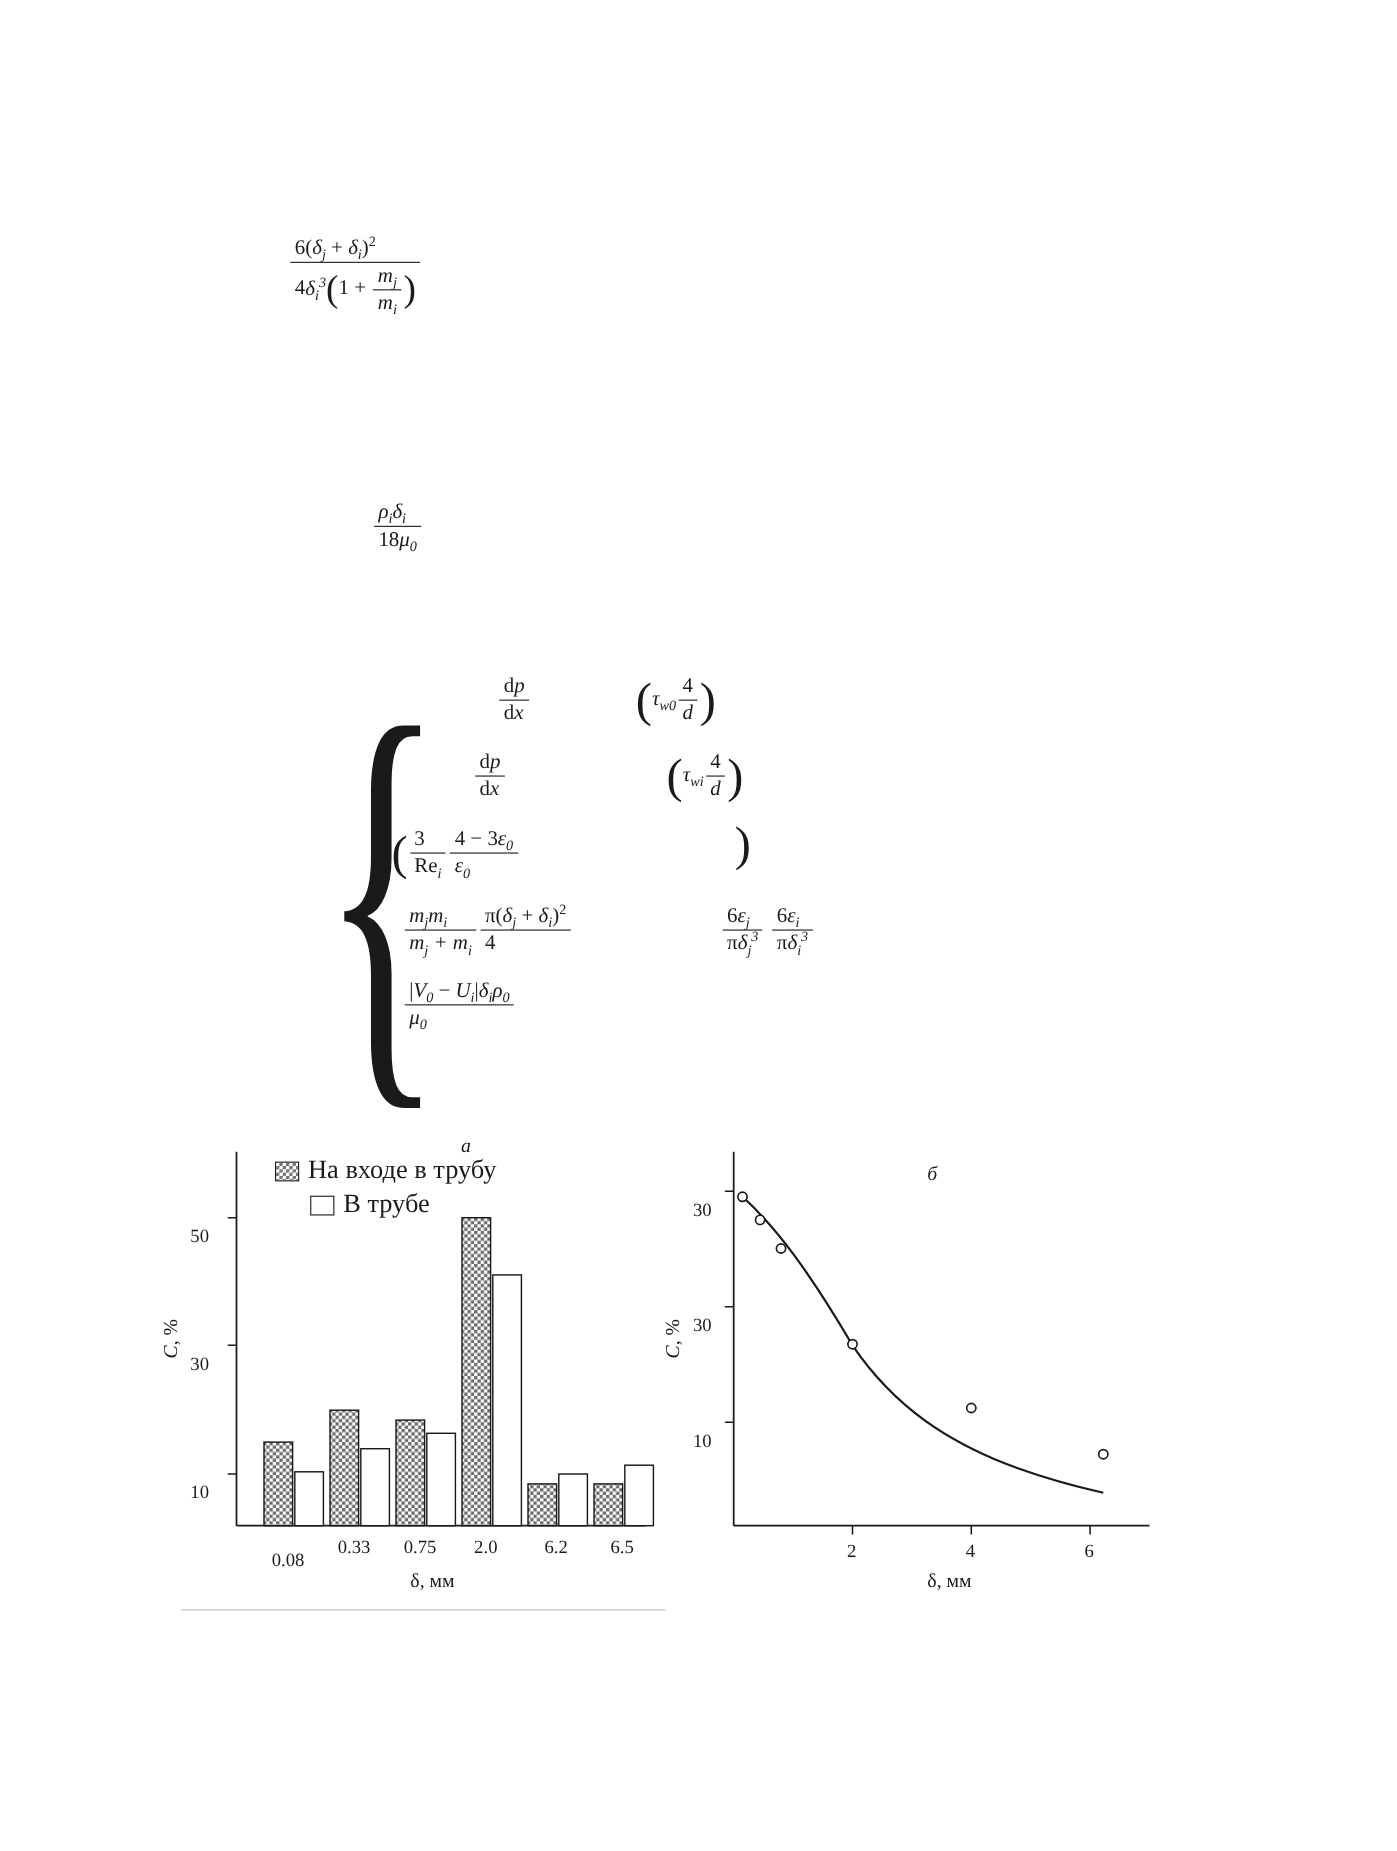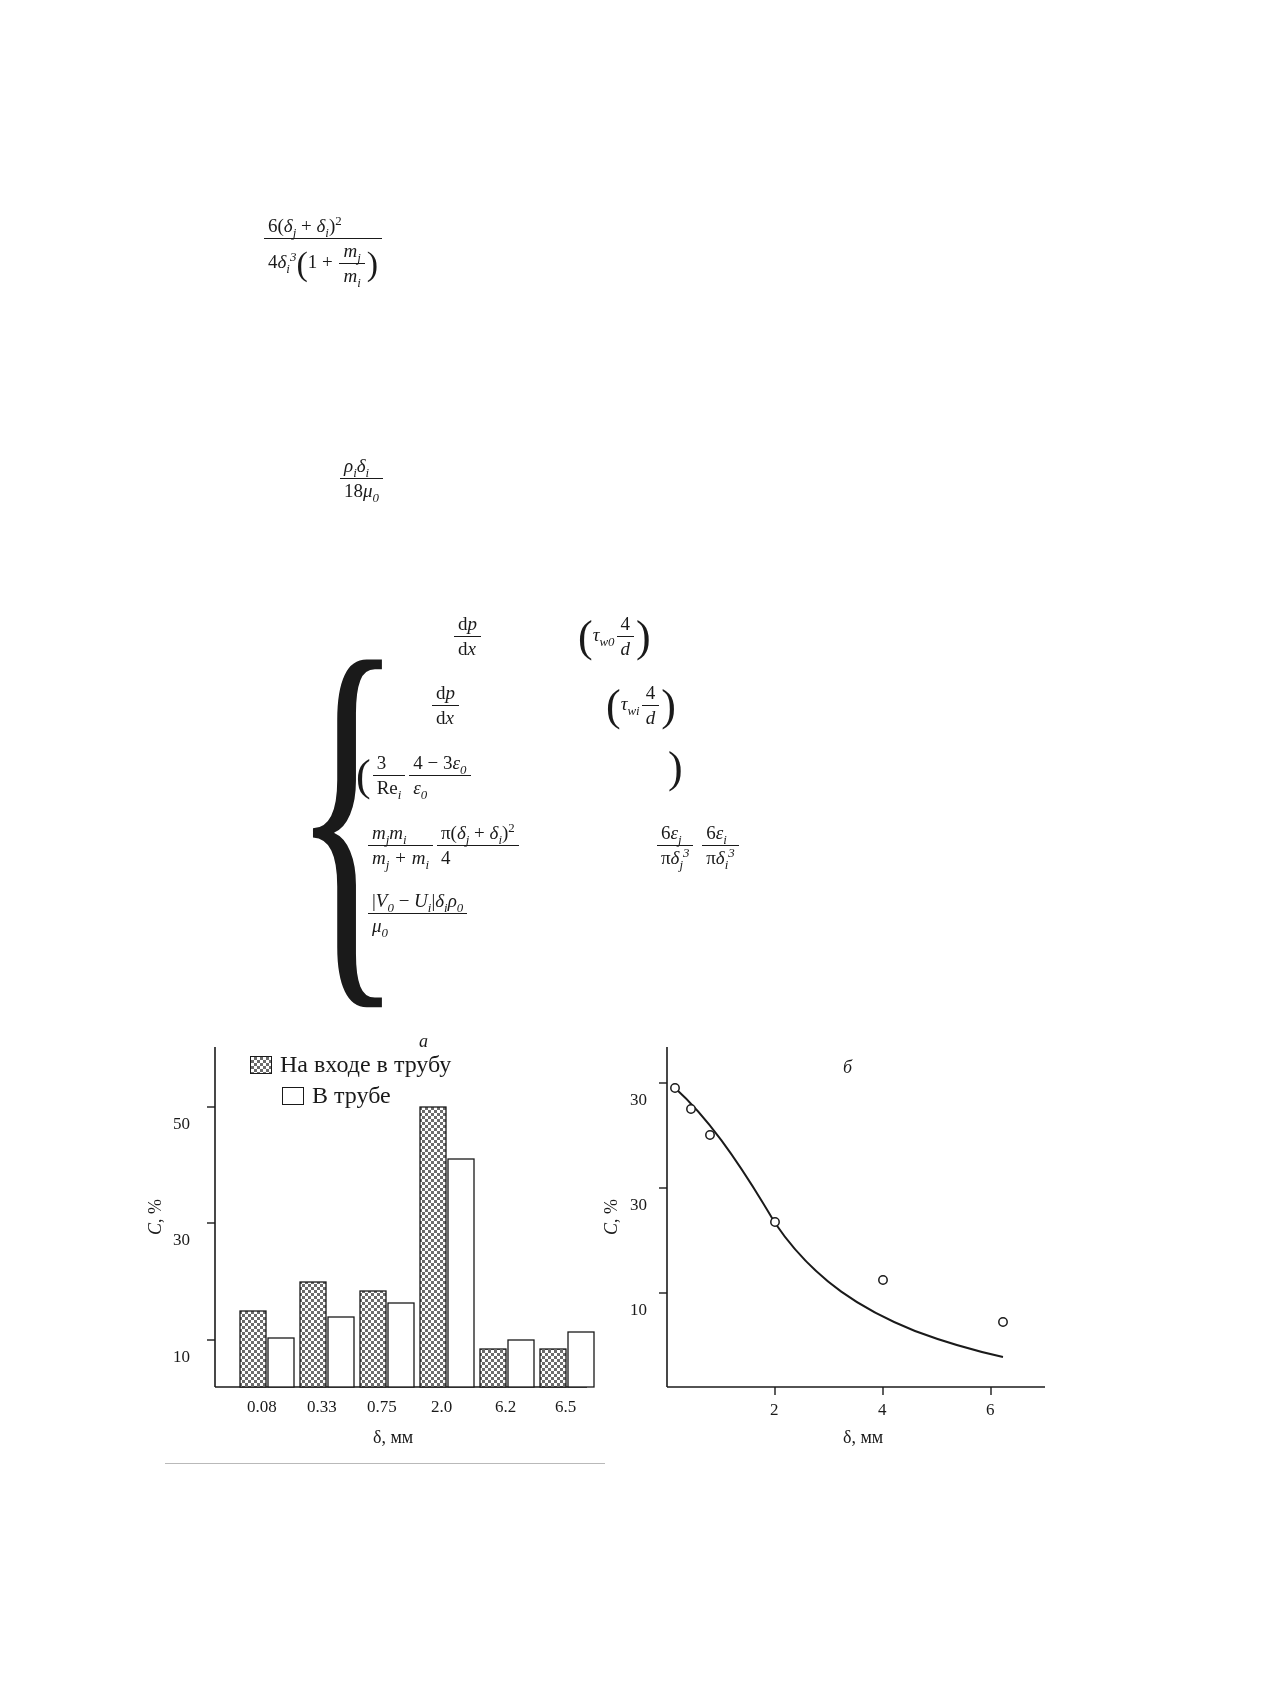--- a/index.html
+++ b/index.html
@@ -179,21 +179,21 @@
   </div>
 
   <div class="abs tick-label" style="left:18px; top:79px;">50</div>
   <div class="abs tick-label" style="left:18px; top:195px;">30</div>
   <div class="abs tick-label" style="left:18px; top:312px;">10</div>
 
   <div class="abs axis-title" style="left:-10px; top:200px; transform:rotate(-90deg); transform-origin:left top; white-space:nowrap;">
     <span class="it">C</span>, %
   </div>
 
-  <div class="abs tick-label" style="left:92px; top:362px;">0.08</div>
+  <div class="abs tick-label" style="left:92px; top:374px;">0.08</div>
   <div class="abs tick-label" style="left:152px; top:362px;">0.33</div>
   <div class="abs tick-label" style="left:212px; top:362px;">0.75</div>
   <div class="abs tick-label" style="left:276px; top:362px;">2.0</div>
   <div class="abs tick-label" style="left:340px; top:362px;">6.2</div>
   <div class="abs tick-label" style="left:400px; top:362px;">6.5</div>
 
   <div class="abs axis-title" style="left:218px; top:392px;">δ, мм</div>
 
   <div class="rule" style="left:10px; top:428px; width:440px;"></div>
 </div>

